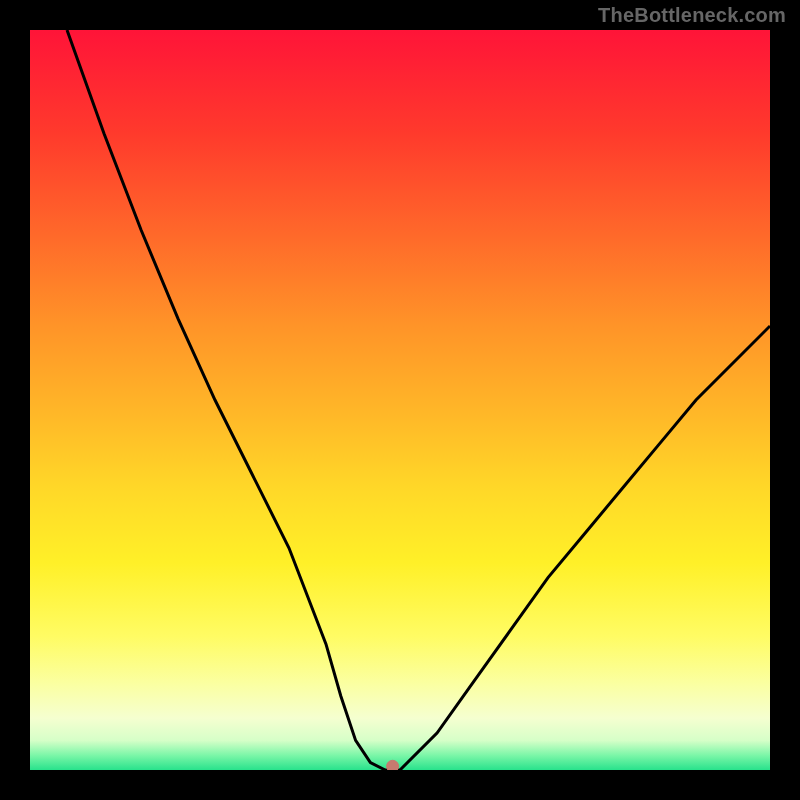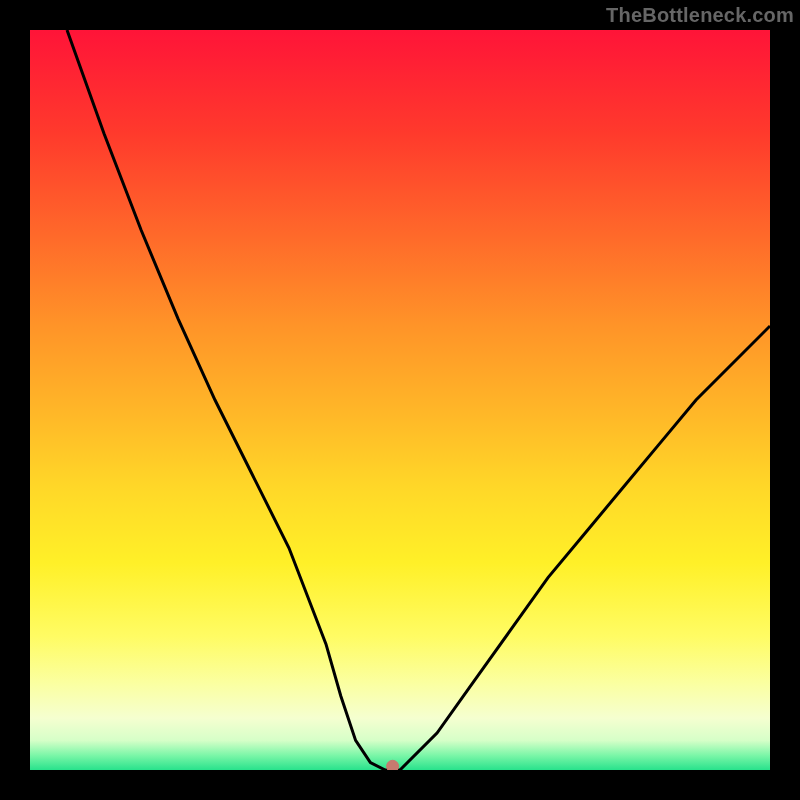--- a/index.html
+++ b/index.html
@@ -13,21 +13,21 @@
   }
   .frame {
     position: relative;
     width: 800px;
     height: 800px;
     background: #000;
   }
   .watermark {
     position: absolute;
     top: 4px;
-    right: 6px;
+    right: 14px;
     color: #666;
     font-size: 20px;
     font-weight: 600;
     letter-spacing: 0.2px;
     z-index: 10;
   }
   .plot-area {
     position: absolute;
     left: 30px;
     top: 30px;

